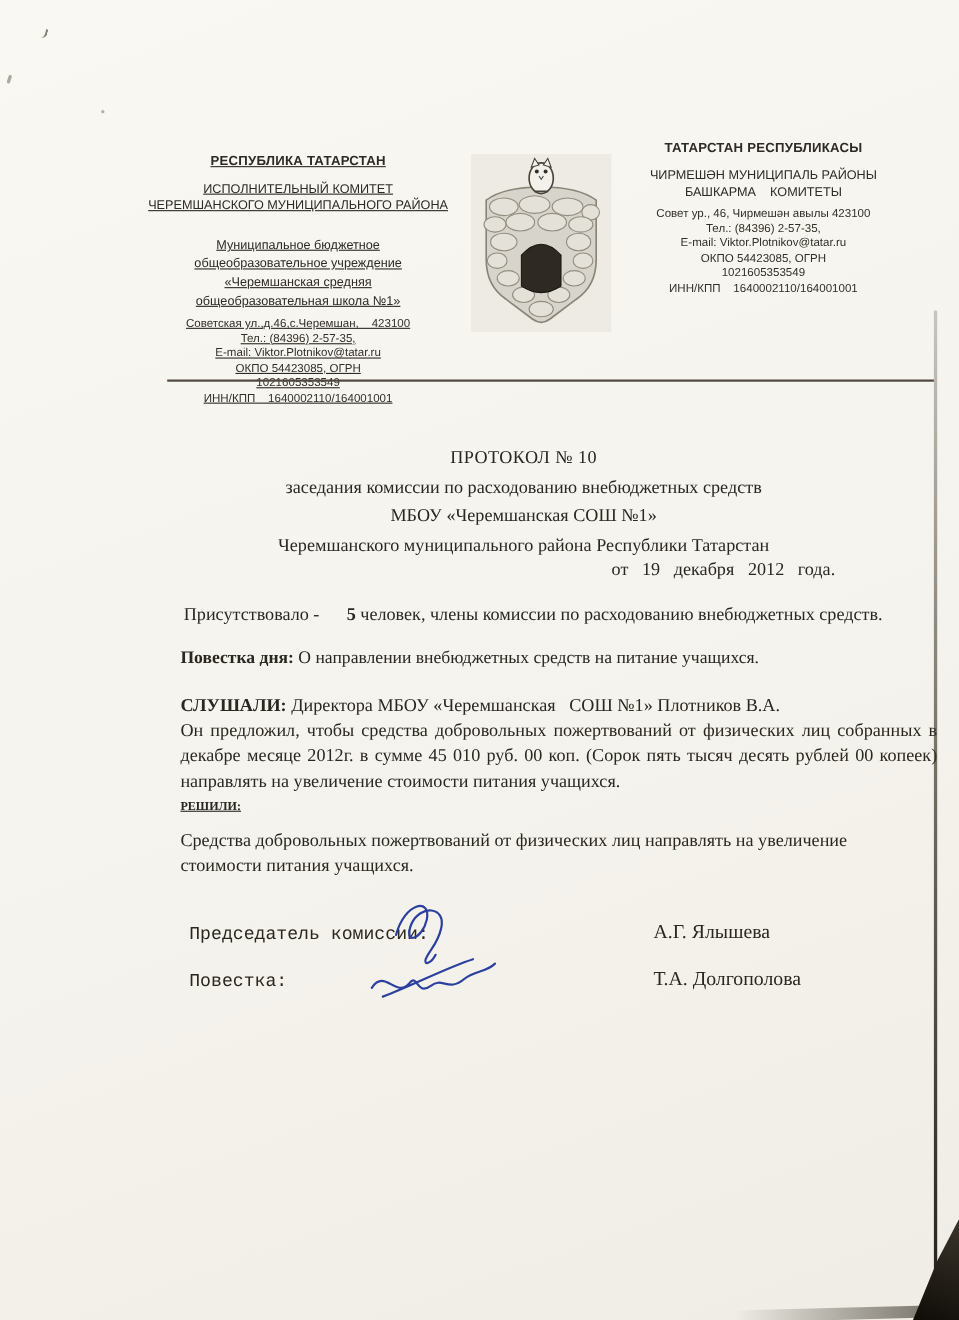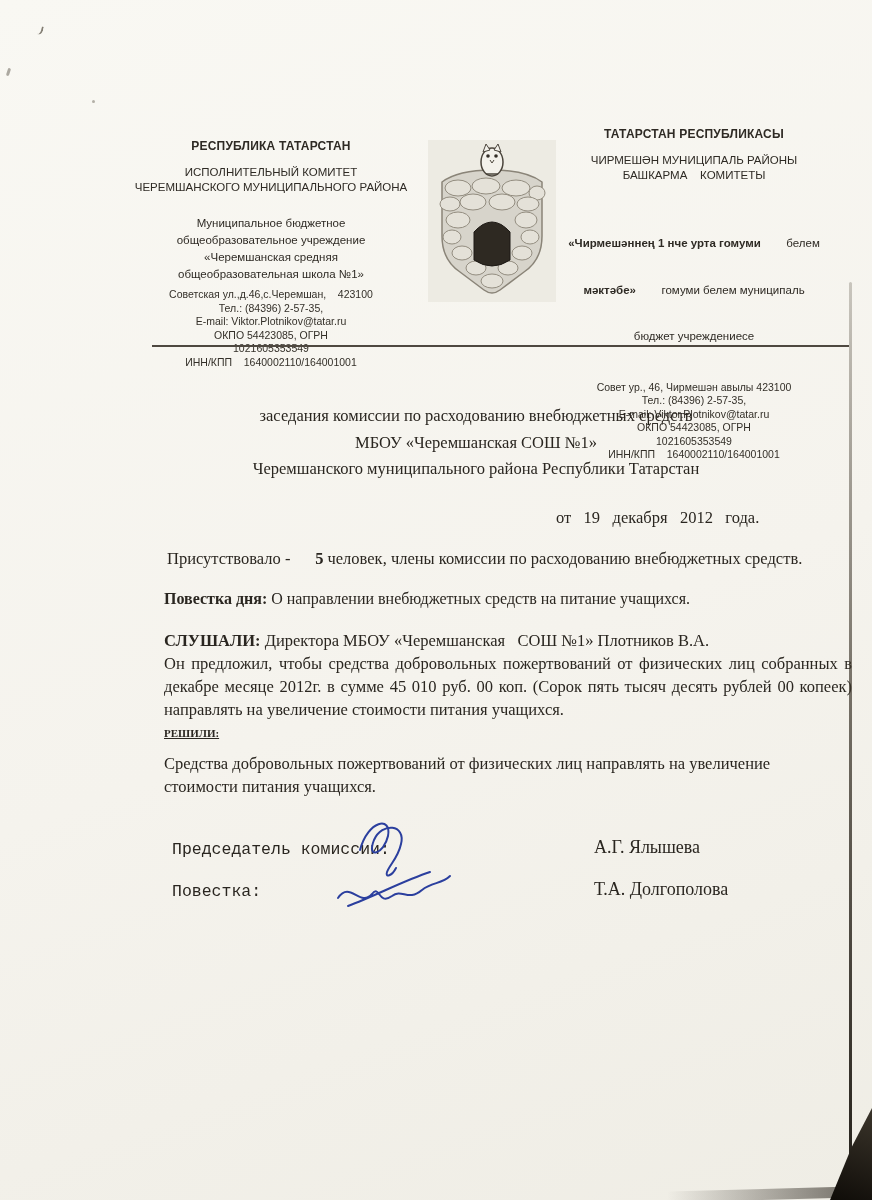--- a/index.html
+++ b/index.html
@@ -10,21 +10,21 @@
     height: 1200px;
     margin: 0 auto;
     overflow: hidden;
     background: linear-gradient(160deg, #f9f8f3 0%, #f5f3ed 55%, #efede5 100%);
     font-family: "Liberation Serif", serif;
     color: #2a2620;
   }
 
   
   .hdr { position: absolute; text-align: center; font-family: "Liberation Sans", sans-serif; color: #2e2a24; }
-  .hdr-left  { left: 118px; top: 139px; width: 306px; }
+  .hdr-left  { left: 118px; top: 139px; width: 306px; text-decoration: underline; }
   .hdr-right { left: 543px; top: 127px; width: 302px; }
   .hdr-title { font-weight: bold; font-size: 12px; letter-spacing: .2px; white-space: pre; }
   .hdr-sub   { font-size: 11.5px; line-height: 15px; margin-top: 12px; white-space: pre; }
   .hdr-org   { font-size: 11.5px; line-height: 17px; margin-top: 20px; white-space: pre; }
   .hdr-right .hdr-org { line-height: 15.5px; margin-top: 22px; }
   .org-line  { white-space: pre; }
   .org-line .b { font-weight: bold; }
   .hdr-contacts { font-size: 10.5px; line-height: 13.5px; margin-top: 5px; white-space: pre; color: #332f28; }
 
   .emblem { position: absolute; left: 428px; top: 140px; width: 128px; height: 162px; }
@@ -127,36 +127,32 @@
         <path d="M62,20 L64,23 L66,20" fill="none" stroke="#4a443b" stroke-width="1"></path>
         <path d="M58,34 L70,34" stroke="#4a443b" stroke-width="1.5"></path>
       </g>
     </svg>
   </div>
 
   <div class="hdr hdr-right">
     <div class="hdr-title">ТАТАРСТАН РЕСПУБЛИКАСЫ</div>
     <div class="hdr-sub">ЧИРМЕШӘН МУНИЦИПАЛЬ РАЙОНЫ
 БАШКАРМА    КОМИТЕТЫ</div>
-    <div class="hdr-org">
-      <div class="org-line"><span class="b">«Чирмешәннең 1 нче урта гомуми</span><span>        белем</span></div>
-      <div class="org-line"><span class="b">мәктәбе»</span><span>        гомуми белем муниципаль</span></div>
-      <div class="org-line"><span>бюджет учреждениесе</span></div>
-    </div>
     <div class="hdr-contacts">Совет ур., 46, Чирмешән авылы 423100
 Тел.: (84396) 2-57-35,
 E-mail: Viktor.Plotnikov@tatar.ru
 ОКПО 54423085, ОГРН
 1021605353549
 ИНН/КПП    1640002110/164001001</div>
   </div>
 
   <hr class="divider">
 
   <div class="title-block">
+    <div class="title-main">ПРОТОКОЛ № 10</div>
     <div class="title-lines">заседания комиссии по расходованию внебюджетных средств
 МБОУ «Черемшанская СОШ №1»
 Черемшанского муниципального района Республики Татарстан</div>
   </div>
 
   <div class="date-line">от   19   декабря   2012   года.</div>
 
   <div class="present"><span>Присутствовало -      </span><span class="count">5</span><span> человек, члены комиссии по расходованию внебюджетных средств.</span></div>
 
   <div class="agenda"><span class="label-b">Повестка дня:</span><span> О направлении внебюджетных средств на питание учащихся.</span></div>

